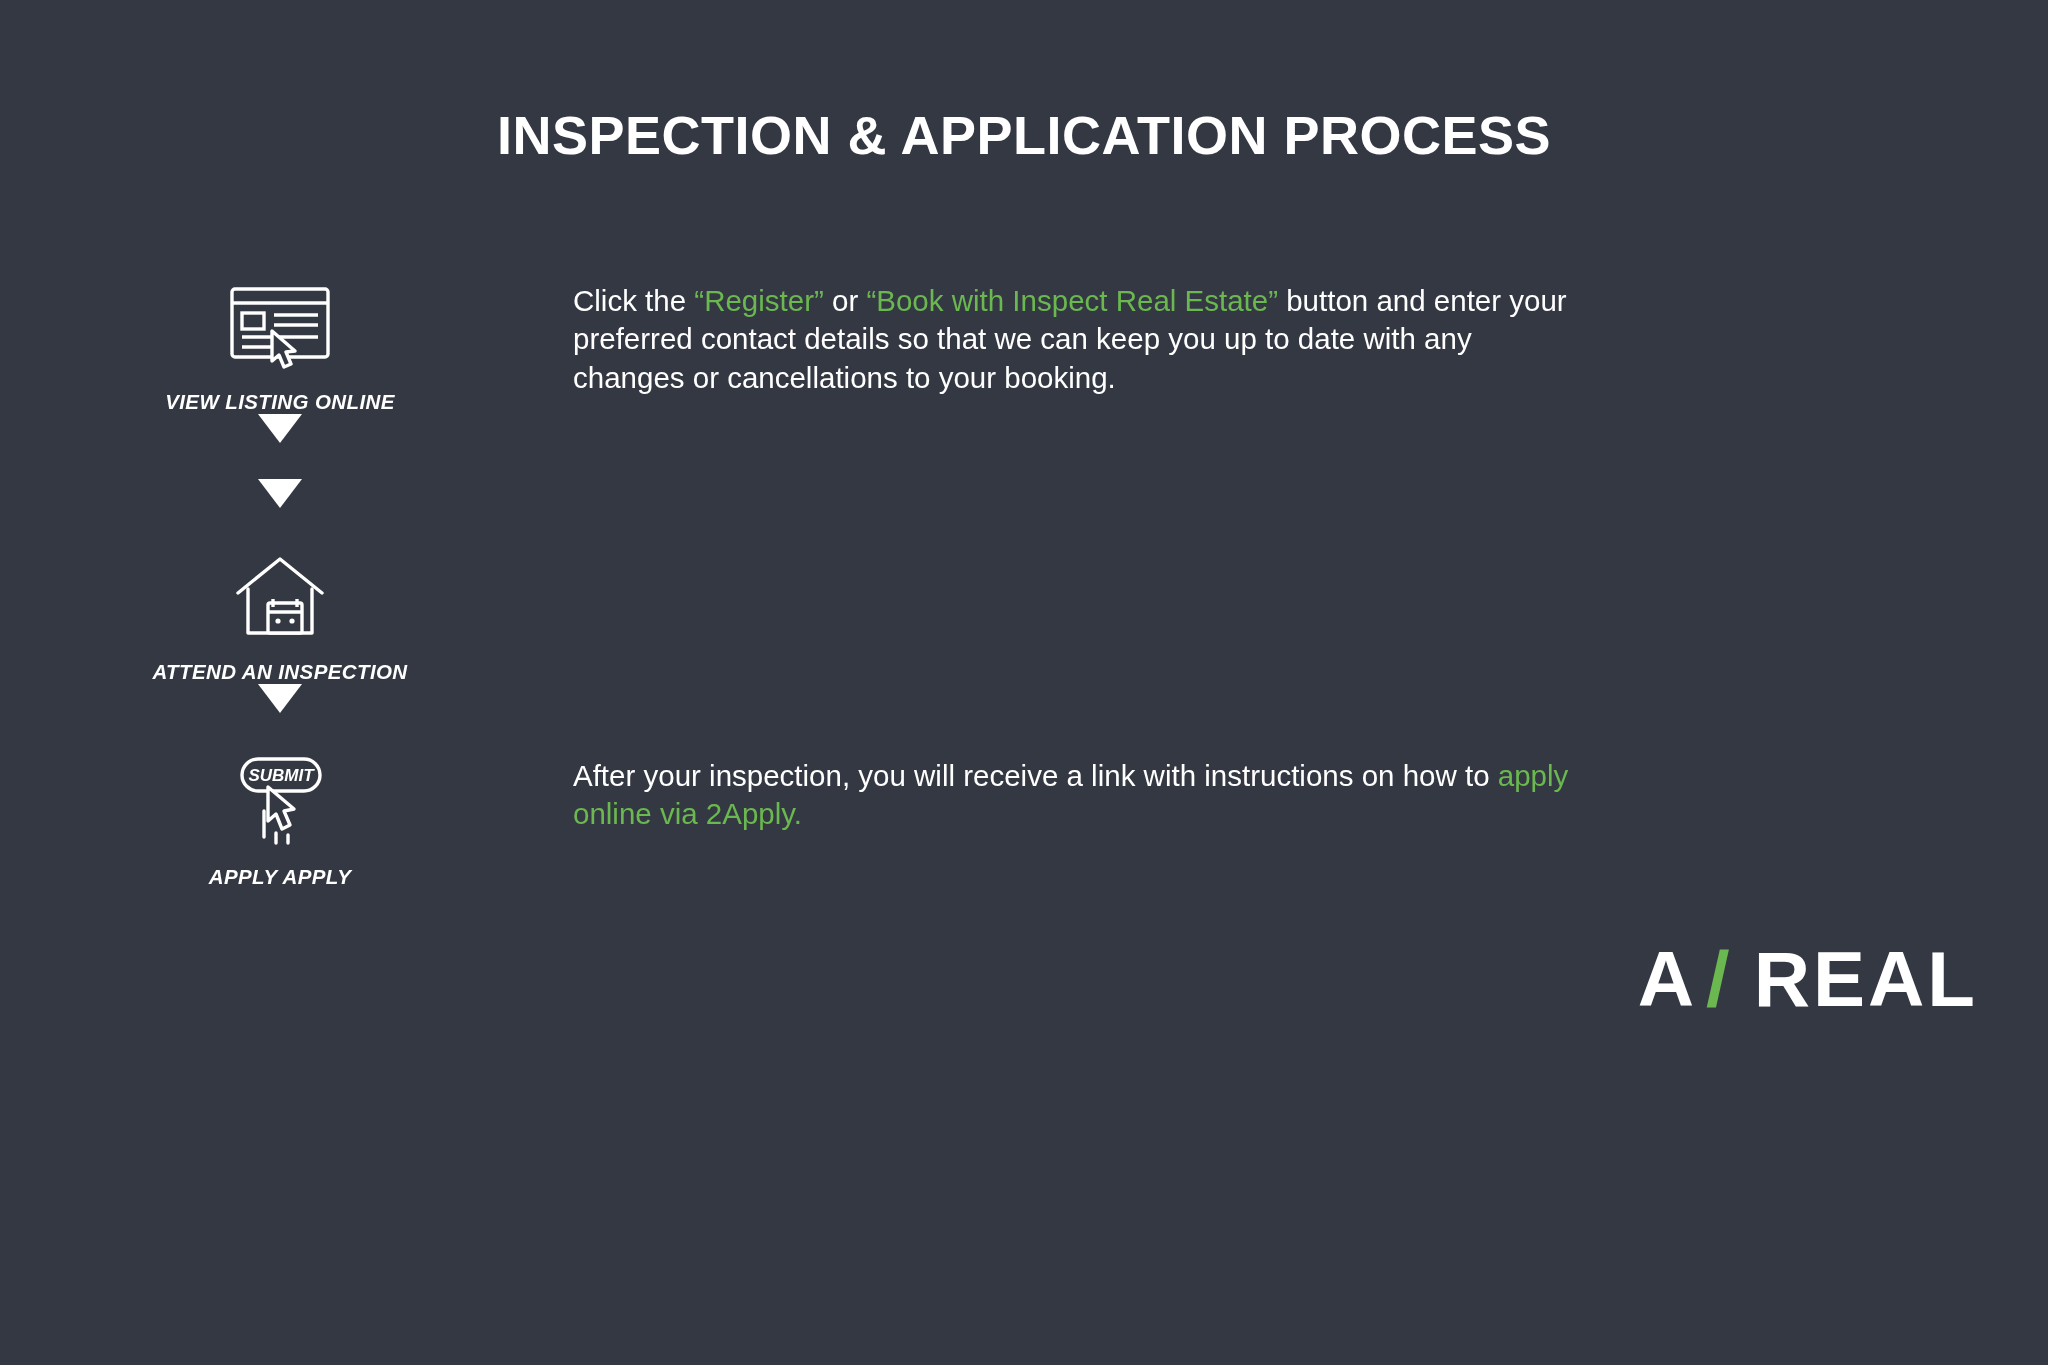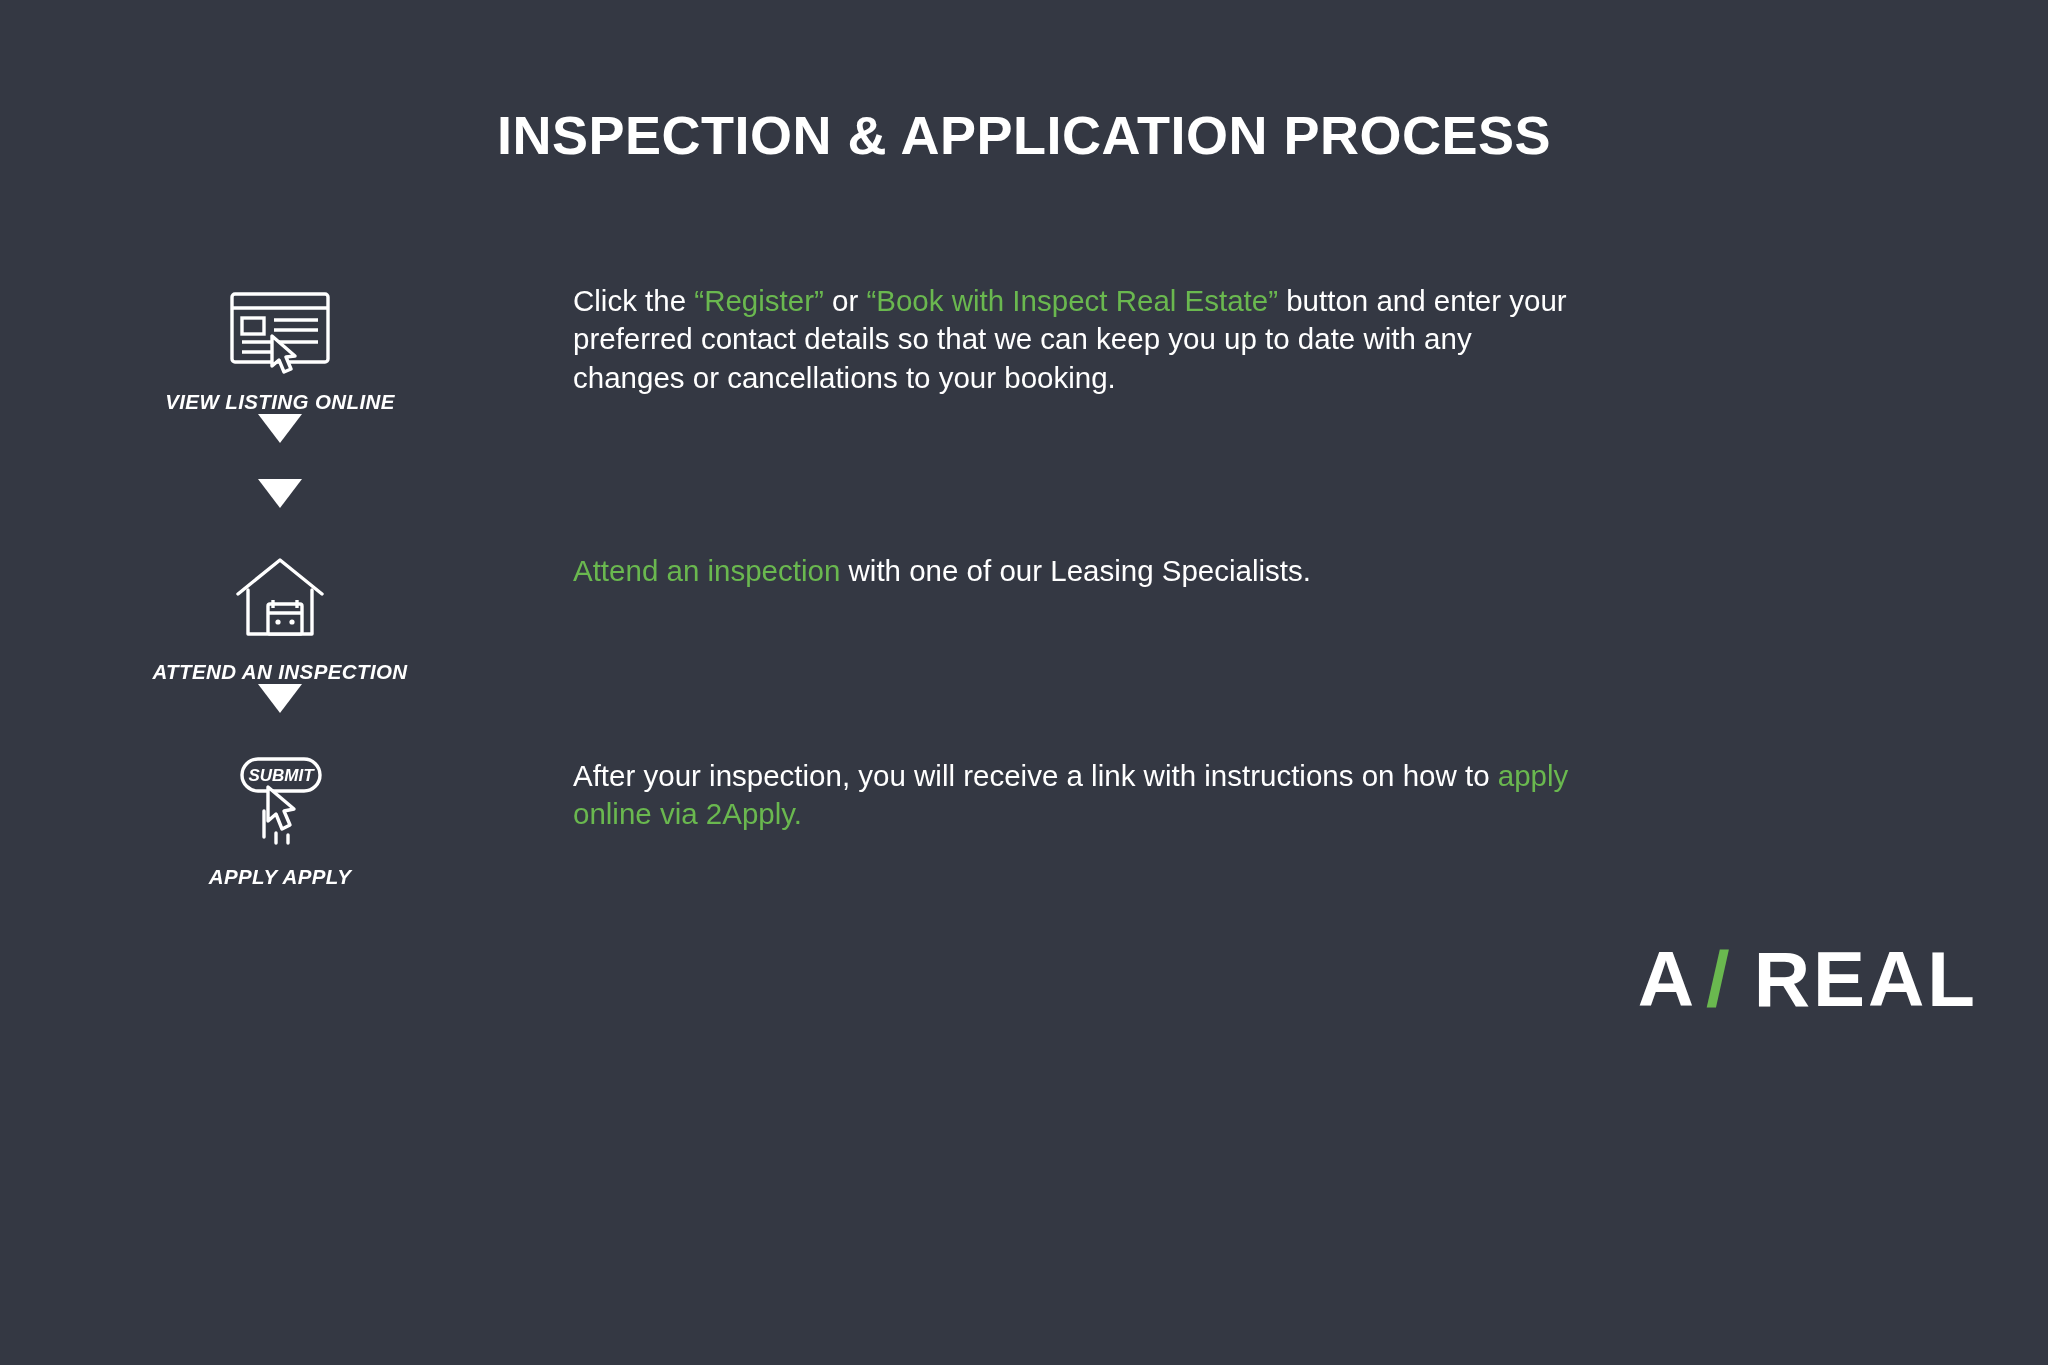--- a/index.html
+++ b/index.html
@@ -45,21 +45,21 @@
     min-width: 560px;
     display: flex;
     flex-direction: column;
     align-items: center;
     font-style: italic;
   }
   .icon-box {
     width: 130px;
     height: 96px;
     display: flex;
-    align-items: flex-end;
+    align-items: center;
     justify-content: center;
   }
   .step-label {
     margin-top: 16px;
     font-size: 20.5px;
     font-weight: bold;
     letter-spacing: 0.4px;
     color: #ffffff;
     text-align: center;
     white-space: nowrap;
@@ -173,23 +173,20 @@
           <rect x="40" y="54" width="34" height="30" rx="2" fill="#343843"></rect>
           <line x1="40" y1="63" x2="74" y2="63"></line>
           <line x1="45" y1="50" x2="45" y2="58"></line>
           <line x1="69" y1="50" x2="69" y2="58"></line>
           <circle cx="50" cy="72" r="2.6" fill="#ffffff" stroke="none"></circle>
           <circle cx="64" cy="72" r="2.6" fill="#ffffff" stroke="none"></circle>
         </svg>
       </div>
       <div class="step-label">ATTEND AN INSPECTION</div>
     </div>
-    <div class="step-body">
-      <span class="green">Attend an inspection</span><span> with one of our Leasing Specialists.</span>
-    </div>
   </div>
 
   <div class="arrow">
     <div class="arrow-shape"></div>
   </div>
   <div class="row-gap-2"></div>
 
   <div class="step">
     <div class="step-left">
       <div class="icon-box">

